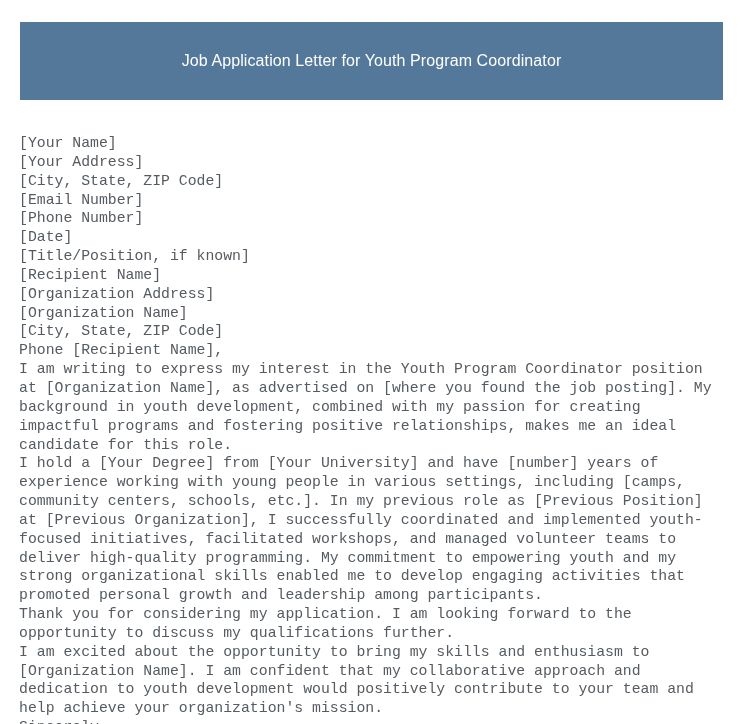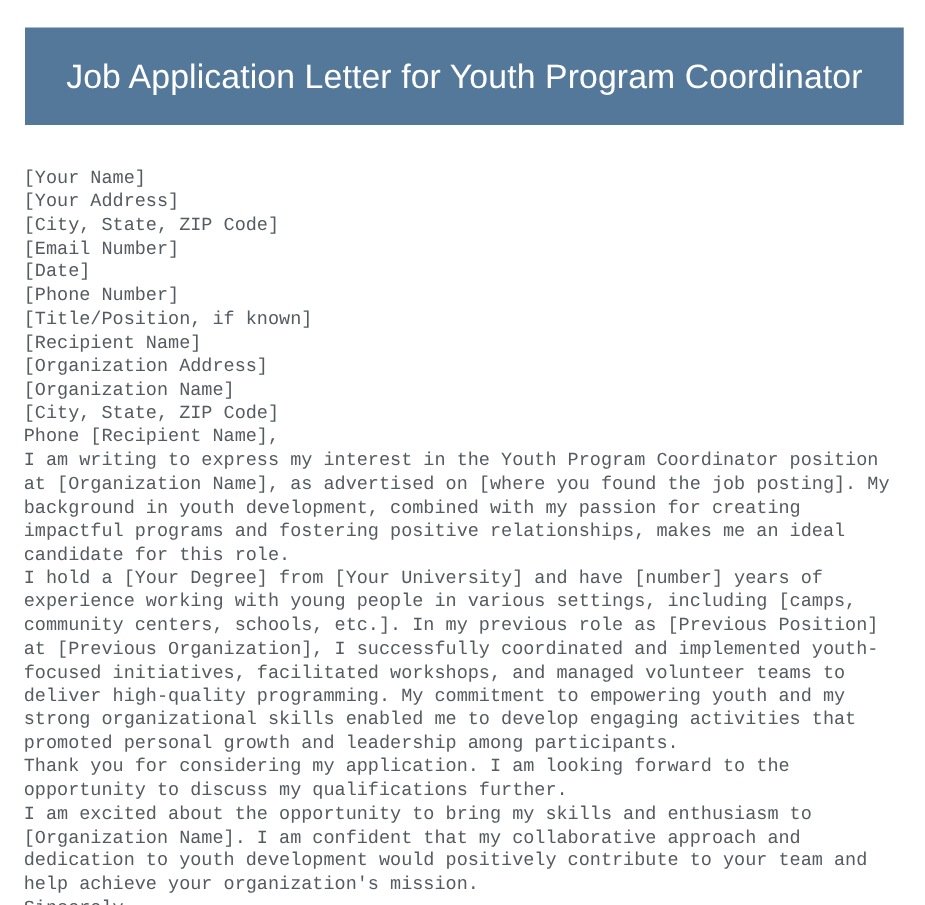--- a/index.html
+++ b/index.html
@@ -29,21 +29,21 @@
     height: 78px;
     background: #54789A;
     display: flex;
     align-items: center;
     justify-content: center;
     box-sizing: border-box;
   }
 
   .doc-title {
     color: #ffffff;
-    font-size: 27px;
+    font-size: 16px;
     font-weight: normal;
     letter-spacing: 0.1px;
     text-align: center;
     line-height: 1.2;
     margin: 0;
     font-family: "Liberation Sans", sans-serif;
   }
 
   .doc-body {
     position: absolute;
@@ -83,22 +83,22 @@
     <h1 class="doc-title">Job Application Letter for Youth Program Coordinator</h1>
   </div>
 
   <div class="doc-body">
 
     <div>
       <div class="addr-line">[Your Name]</div>
       <div class="addr-line">[Your Address]</div>
       <div class="addr-line">[City, State, ZIP Code]</div>
       <div class="addr-line">[Email Number]</div>
+      <div class="addr-line">[Phone Number]</div>
       <div class="addr-line">[Date]</div>
-      <div class="addr-line">[Phone Number]</div>
     </div>
 
     <div>
       <div class="addr-line">[Title/Position, if known]</div>
       <div class="addr-line">[Recipient Name]</div>
       <div class="addr-line">[Organization Address]</div>
       <div class="addr-line">[Organization Name]</div>
       <div class="addr-line">[City, State, ZIP Code]</div>
     </div>
 

